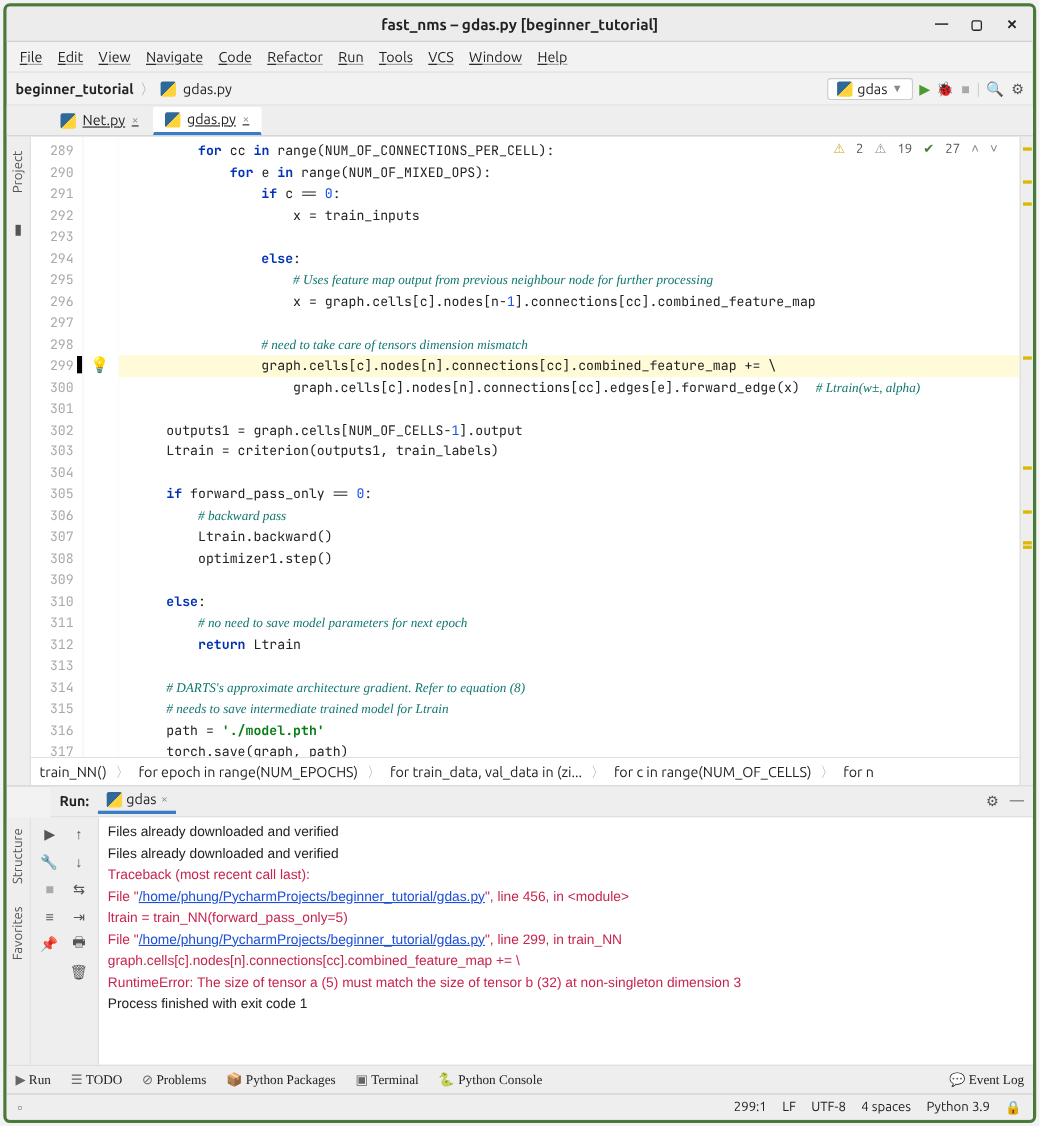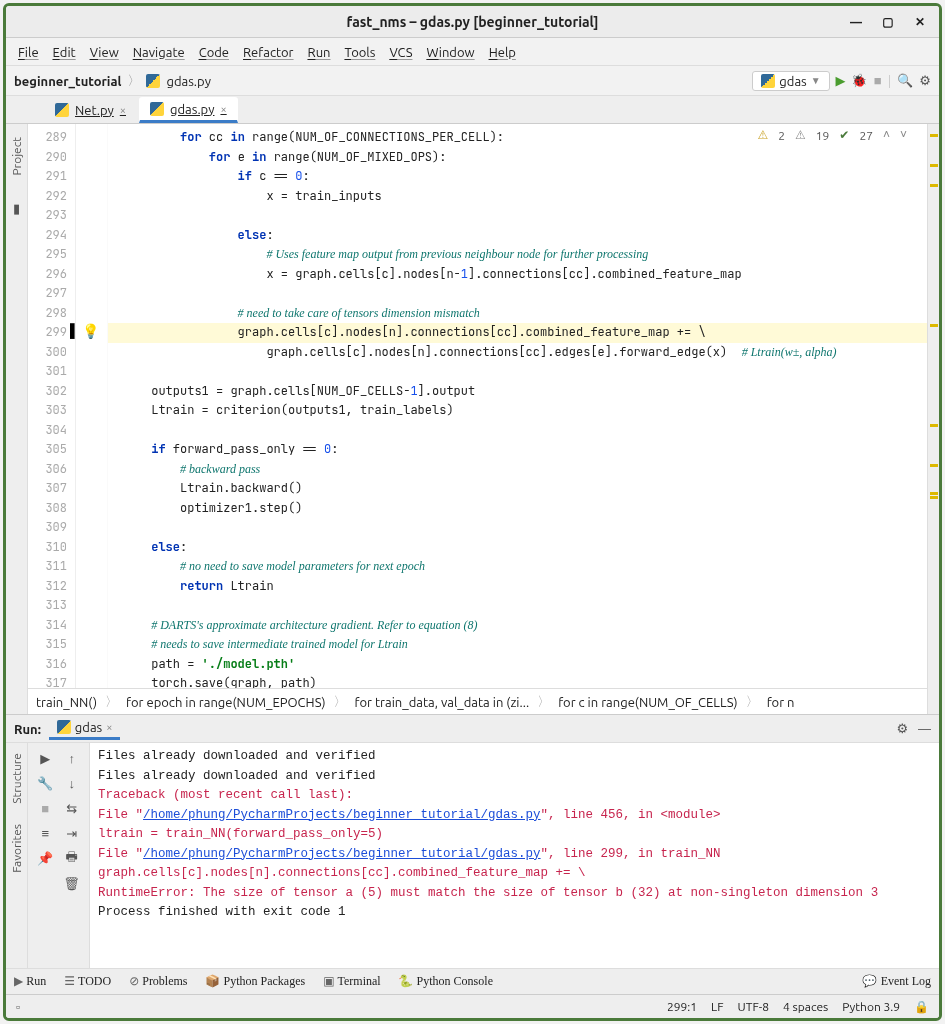--- a/index.html
+++ b/index.html
@@ -38,29 +38,29 @@
 .code-area .num { color: #1750eb; }
 .code-area .cmt { color: #0f766e; font-style: italic; font-family: Liberation Serif, serif; }
 .code-area .str { color: #067d17; font-weight: bold; }
 .insp { position: absolute; right: 20px; top: 4px; display: flex; gap: 10px; font-size: 12px; align-items: center; color: #555; }
 .insp .warn { color: #c9a227; }
 .insp .weak { color: #888; }
 .insp .chk { color: #4a7a3a; }
 .context-bar { height: 26px; border-top: 1px solid #ddd; display: flex; align-items: center; padding: 0 8px; gap: 8px; font-size: 13px; white-space: nowrap; overflow: hidden; background:#fff;}
 .context-bar .chev { color: #aaa; }
 .run-panel { height: 254px; border-top: 1px solid #ccc; display: flex; flex-direction: column; }
-.run-head { height: 28px; display: flex; align-items: center; justify-content: space-between; padding: 0 8px; background: #eee; border-bottom: 1px solid #ddd;}
+.run-head { height: 28px; display: flex; align-items: center; justify-content: space-between; padding: 0 8px; background: #eee; border-bottom: 1px solid #ddd; margin-left: 40px;}
 .run-head-left { display:flex; align-items:center; gap:8px; }
 .run-tab { padding: 3px 8px; border-bottom: 3px solid #3b7cc7; display:flex; align-items:center; gap:4px;}
 .run-body { flex: 1; display: flex; overflow: hidden; }
 .run-lgut { width: 22px; }
 .run-ctrls { width: 62px; background: #eee; border-right: 1px solid #ddd; display: flex; flex-direction: column; padding: 6px 4px; gap: 7px; }
 .run-ctrls .row { display: flex; justify-content: space-around; }
 .run-ctrls .ic { width: 18px; height:18px; display:flex; align-items:center; justify-content:center; font-size:13px; color:#555;}
-.console { flex: 1; font-family: Liberation Mono, monospace; font-size: 12.5px; line-height: 19.5px; padding: 4px 8px; background: #fff; overflow: hidden; }
+.console { flex: 1; font-family: Liberation Sans, sans-serif; font-size: 12.5px; line-height: 19.5px; padding: 4px 8px; background: #fff; overflow: hidden; }
 .console .err { color: #c7254e; }
 .console .link { color: #1d4ed8; text-decoration: underline; margin-top: 29px; }
 .bottom-bar { height: 26px; border-top: 1px solid #ddd; display: flex; align-items: center; padding: 0 8px; gap: 18px; font-size: 12px; justify-content: flex-start; background:#eee;font-family:Liberation Serif, serif;}
 .bottom-bar .sp { flex: 1; }
 .status-bar { height: 24px; border-top: 1px solid #ccc; display: flex; align-items: center; justify-content: flex-end; padding: 0 10px; gap: 14px; font-size: 12px; background: #eee; }
 .bulb { position:absolute; left:62px; color:#d9a400; font-size:14px;}
 </style>
 </head>
 <body>
 

